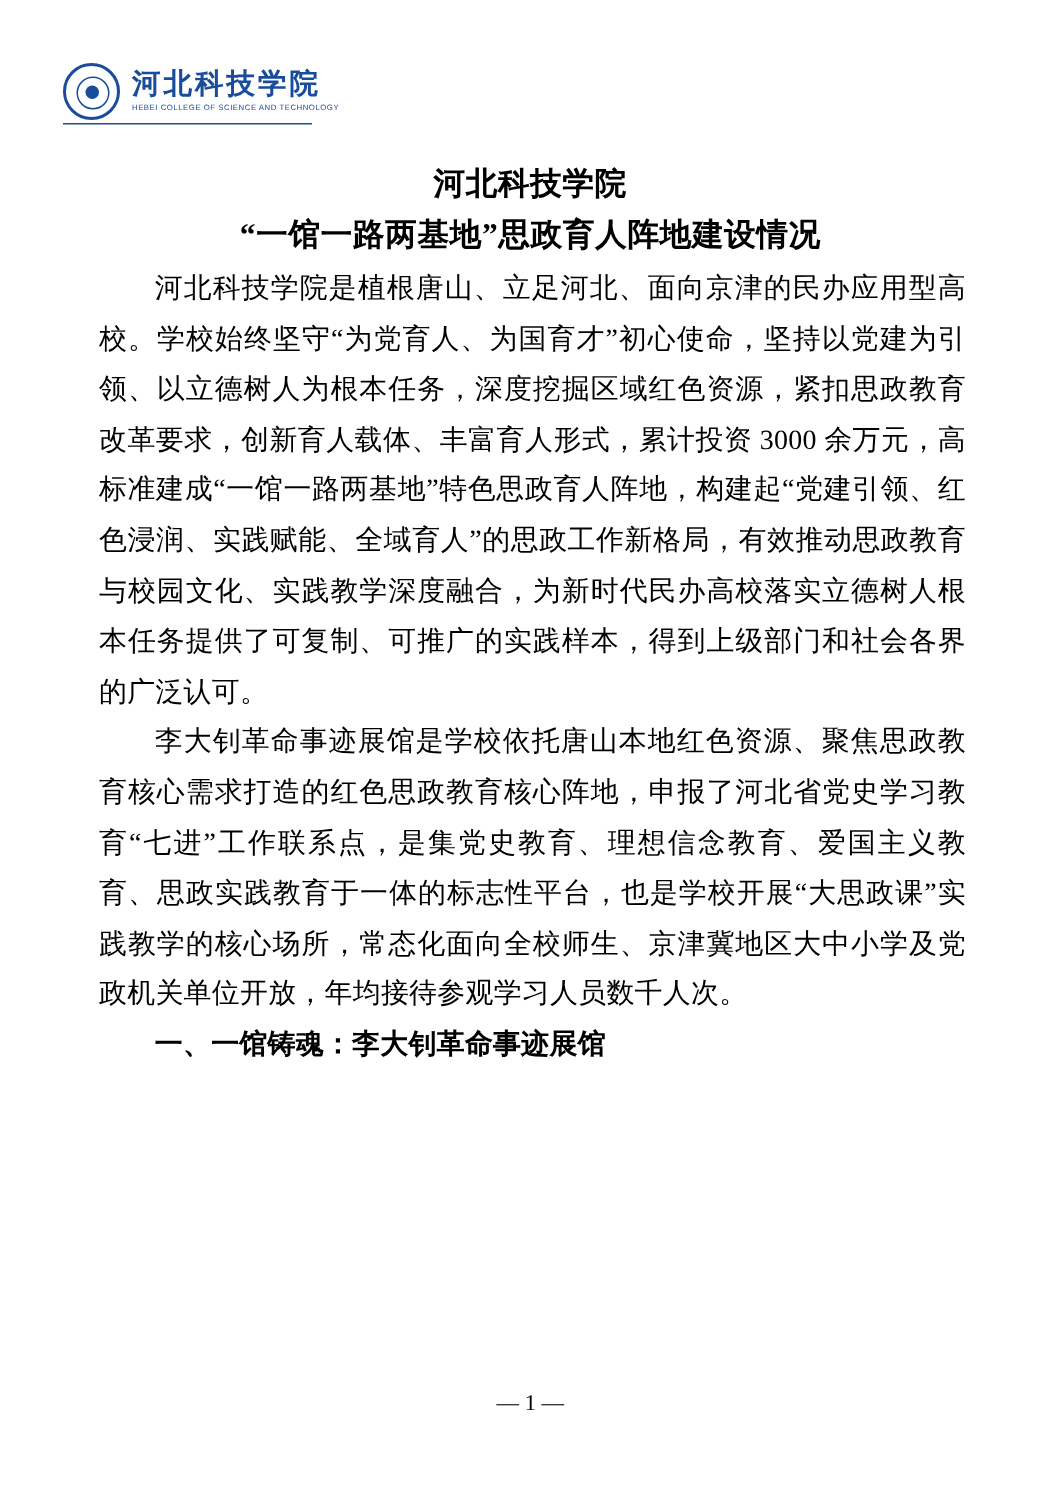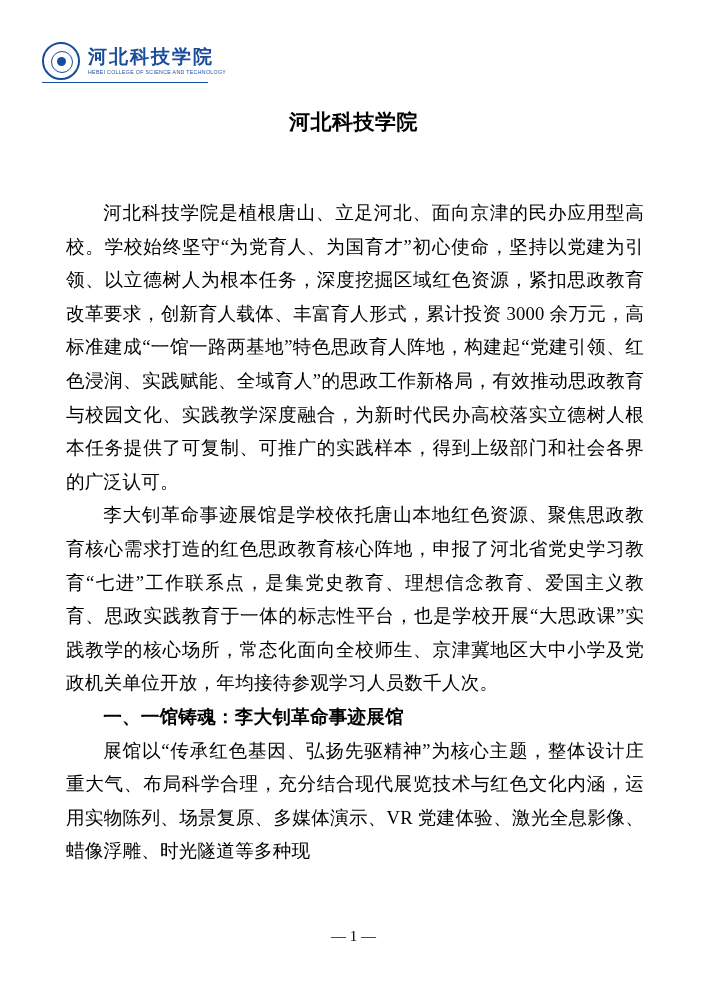--- a/index.html
+++ b/index.html
@@ -105,21 +105,21 @@
     font-weight: bold;
     line-height: 34px;
     letter-spacing: 0.5px;
     font-family: "Liberation Serif", "DejaVu Serif", serif;
   }
 
   
   .body-block {
     position: absolute;
     left: 66px;
-    top: 196px;
+    top: 176px;
     width: 578px;
   }
   p.para {
     margin: 0;
     font-size: 18.6px;
     line-height: 33.6px;
     text-align: justify;
     text-justify: inter-ideograph;
     text-indent: 2em;
     letter-spacing: 0.2px;
@@ -150,24 +150,24 @@
     <div class="logo-mark"></div>
     <div class="logo-text-wrap">
       <div class="logo-cn">河北科技学院</div>
       <div class="logo-en">HEBEI COLLEGE OF SCIENCE AND TECHNOLOGY</div>
     </div>
   </div>
   <div class="logo-rule"></div>
 
   <div class="title-block">
     <div class="title-line">河北科技学院</div>
+    <div class="title-line">“一馆一路两基地”思政育人阵地建设情况</div>
   </div>
 
   <div class="body-block">
     <p class="para">河北科技学院是植根唐山、立足河北、面向京津的民办应用型高校。学校始终坚守“为党育人、为国育才”初心使命，坚持以党建为引领、以立德树人为根本任务，深度挖掘区域红色资源，紧扣思政教育改革要求，创新育人载体、丰富育人形式，累计投资 3000 余万元，高标准建成“一馆一路两基地”特色思政育人阵地，构建起“党建引领、红色浸润、实践赋能、全域育人”的思政工作新格局，有效推动思政教育与校园文化、实践教学深度融合，为新时代民办高校落实立德树人根本任务提供了可复制、可推广的实践样本，得到上级部门和社会各界的广泛认可。</p>
     <p class="para">李大钊革命事迹展馆是学校依托唐山本地红色资源、聚焦思政教育核心需求打造的红色思政教育核心阵地，申报了河北省党史学习教育“七进”工作联系点，是集党史教育、理想信念教育、爱国主义教育、思政实践教育于一体的标志性平台，也是学校开展“大思政课”实践教学的核心场所，常态化面向全校师生、京津冀地区大中小学及党政机关单位开放，年均接待参观学习人员数千人次。</p>
     <p class="para heading">一、一馆铸魂：李大钊革命事迹展馆</p>
-    <p class="para">展馆以“传承红色基因、弘扬先驱精神”为核心主题，整体设计庄重大气、布局科学合理，充分结合现代展览技术与红色文化内涵，运用实物陈列、场景复原、多媒体演示、VR 党建体验、激光全息影像、蜡像浮雕、时光隧道等多种现</p>
   </div>
 
   <div class="footer">— 1 —</div>
 
 </div>
 
 </body></html>

